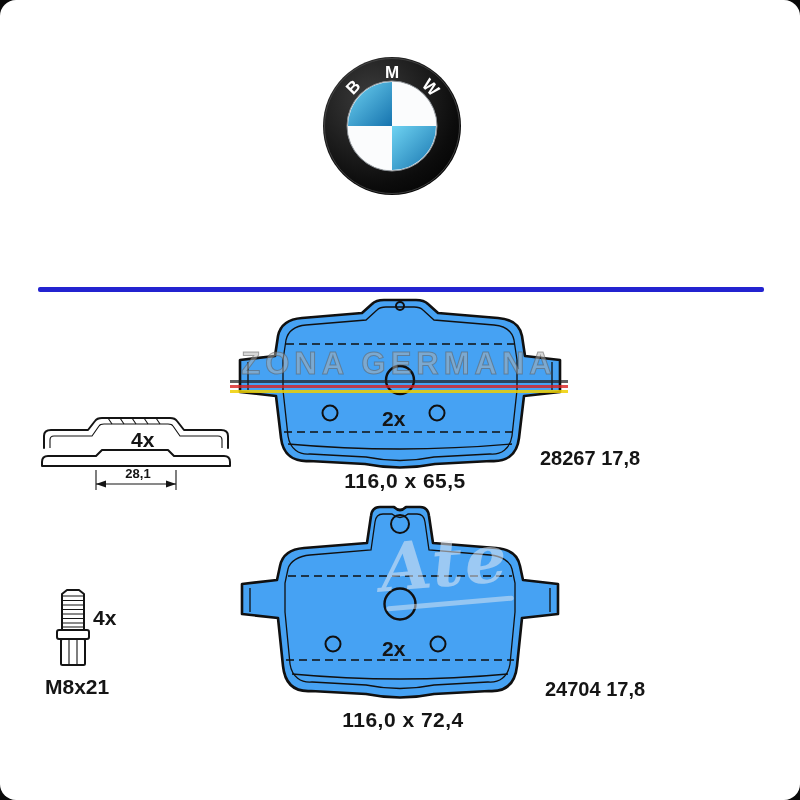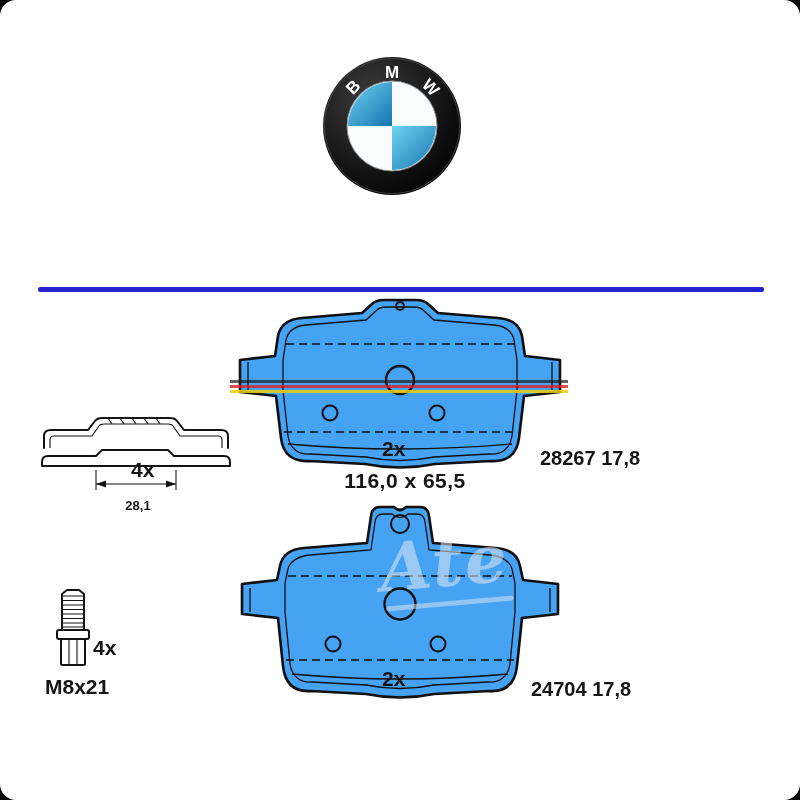--- a/index.html
+++ b/index.html
@@ -1,23 +1,23 @@
 <!DOCTYPE html>
 <html style="--pad-fill: #46a2f3; --pad-stroke: #101010; --divider-blue: #2323d0; --line-black: #141414; --text-color: #151515; --flag-black: #1e1e1e; --flag-red: #d92020; --flag-yellow: #eecf00; --bmw-blue: #2b9fd8;"><head>
 <meta charset="utf-8">
 <style>
   html,body{margin:0;padding:0;width:800px;height:800px;background:#0a0a0a;overflow:hidden;}
   .canvas{position:relative;width:800px;height:800px;background:#ffffff;border-radius:16px;
           font-family:"Liberation Sans",sans-serif;color:var(--text-color,#151515);}
   .abs{position:absolute;}
   .txt{position:absolute;white-space:nowrap;font-weight:bold;z-index:5;}
-  .qty{font-size:21px;margin-top:30px;}
+  .qty{font-size:21px;}
   .dims{font-size:21px;letter-spacing:.5px;}
   .ref{font-size:20px;}
-  .small-dim{font-size:13px;font-weight:bold;text-align:center;margin-top:32px;}
+  .small-dim{font-size:13px;font-weight:bold;text-align:center;}
   .spec{font-size:21px;}
 
   .divider{position:absolute;left:38px;top:287px;width:726px;height:5px;
            background:var(--divider-blue,#2323d0);border-radius:2px;}
 
   
   .pad-body{fill:var(--pad-fill,#46a2f3);stroke:var(--pad-stroke,#101010);stroke-width:2.6;stroke-linejoin:round;}
   .thin{fill:none;stroke:var(--pad-stroke,#101010);stroke-width:1.3;}
   .dash{fill:none;stroke:var(--pad-stroke,#101010);stroke-width:1.4;stroke-dasharray:8 5;}
   .circ{fill:none;stroke:var(--pad-stroke,#101010);stroke-width:2.4;}
@@ -119,33 +119,35 @@
   <div class="abs" style="left:48px;top:588px;width:50px;height:84px;z-index:1;">
     <svg width="50" height="84" viewBox="0 0 50 84">
       <path class="hw" d="M14,6 L19,2 L31,2 L36,6 L36,42 L14,42 Z"></path>
       <path class="hwthin" d="M14,8 L36,8 M14,12.5 L36,12.5 M14,17 L36,17 M14,21.5 L36,21.5 M14,26 L36,26 M14,30.5 L36,30.5 M14,35 L36,35 M14,39 L36,39"></path>
       <rect class="hw" x="9" y="42" width="32" height="9" rx="2"></rect>
       <rect class="hw" x="13" y="51" width="24" height="26" rx="1.5"></rect>
       <path class="hwthin" d="M21,51 L21,77 M29,51 L29,77"></path>
     </svg>
   </div>
 
+  <div class="zona">ZONA GERMANA</div>
   <div class="stripe" style="top:380px;background:var(--flag-black,#1e1e1e);opacity:.7;"></div>
   <div class="stripe" style="top:385px;background:var(--flag-red,#d92020);opacity:.8;"></div>
   <div class="stripe" style="top:390px;background:var(--flag-yellow,#eecf00);opacity:.85;"></div>
 
   <div class="ate">Ate</div>
   <div class="ate-swoosh"></div>
 
   <div class="txt qty" style="left:382px;top:407px;">2x</div>
   <div class="txt dims" style="left:235px;top:469px;width:340px;text-align:center;">116,0 x 65,5</div>
   <div class="txt ref" style="left:540px;top:447px;">28267 17,8</div>
 
   <div class="txt qty" style="left:382px;top:637px;">2x</div>
-  <div class="txt ref" style="left:531px;top:678px;text-align:right;">24704 17,8</div>
+  <div class="txt dims" style="left:233px;top:708px;width:340px;text-align:center;">116,0 x 72,4</div>
+  <div class="txt ref" style="left:545px;top:678px;text-align:right;">24704 17,8</div>
 
   <div class="txt qty" style="left:131px;top:428px;">4x</div>
   <div class="txt small-dim" style="left:116px;top:466px;width:44px;">28,1</div>
 
   <div class="txt qty" style="left:93px;top:606px;">4x</div>
   <div class="txt spec" style="left:45px;top:675px;">M8x21</div>
 
 </div>
 
 </body></html>

